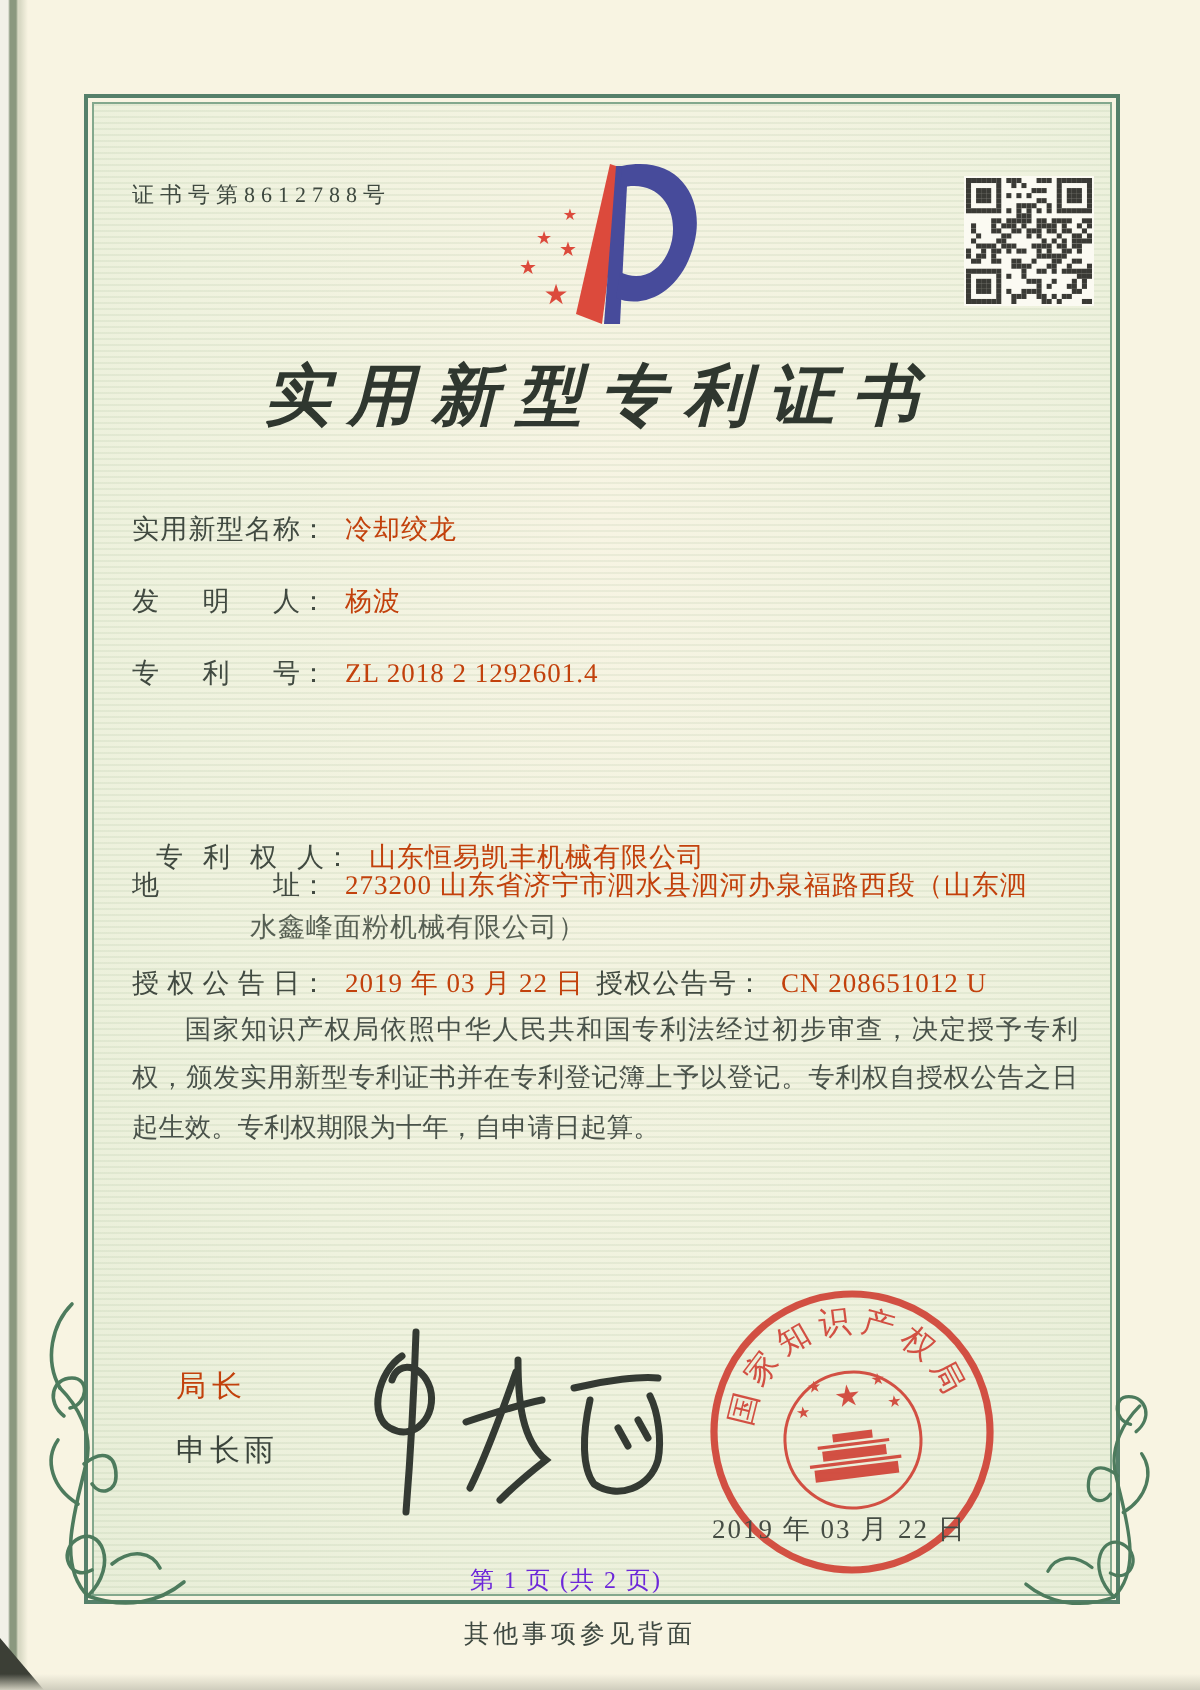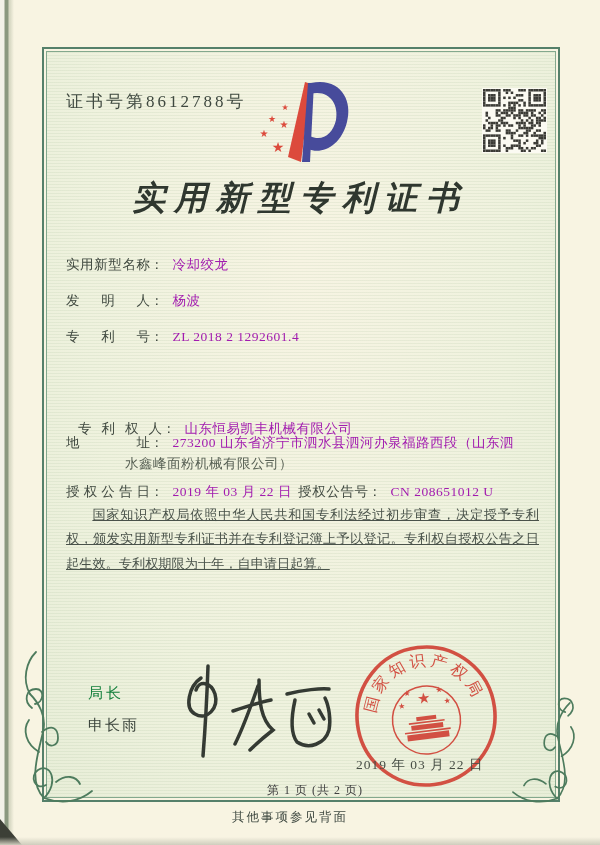--- a/index.html
+++ b/index.html
@@ -18,38 +18,38 @@
   
   .frame{position:absolute;left:42px;top:47px;width:514px;height:751px;
     border:2px solid #55806a;}
   .frame-inner{position:absolute;left:2px;top:2px;right:2px;bottom:2px;
     border:1px solid #83a88d;
     background:
       repeating-linear-gradient(180deg,rgba(120,155,110,0.10) 0 1px,transparent 1px 3px),
       radial-gradient(ellipse at 50% 28%,#f7f4e3 0%,#eff2de 60%,#e8eed8 100%);}
   .flourish{position:absolute;pointer-events:none;}
   
-  .cert-no{position:absolute;left:66px;top:90px;font-size:17px;letter-spacing:3px;color:#3e483f;text-align:center;}
+  .cert-no{position:absolute;left:66px;top:90px;font-size:11px;letter-spacing:3px;color:#3e483f;text-align:center;}
   .title{position:absolute;left:0;top:176px;width:100%;text-align:center;
     font-size:33px;letter-spacing:9px;font-weight:600;color:#2f372f;font-style:italic;}
   .row{position:absolute;left:66px;font-size:13.5px;color:#414a41;white-space:nowrap;}
   .row .lab{display:inline-block;width:84px;text-align:justify;text-align-last:justify;color:#414a41;}
   .row .colon{color:#414a41;}
-  .row .val{margin-left:9px;color:#a21caf;letter-spacing:0.5px;}
+  .row .val{margin-left:9px;color:#c2410c;letter-spacing:0.5px;}
   .addr-l2{position:absolute;left:59px;top:21px;color:#565f53;letter-spacing:0.5px;text-align:center;}
   .pair2{position:absolute;left:232px;top:0;}
   .body-text{position:absolute;left:66px;top:503px;width:473px;
-    font-size:13.2px;line-height:1.84;color:#49524a;text-align:justify;text-decoration:underline;}
+    font-size:13.2px;line-height:1.84;color:#49524a;text-align:justify;}
   .body-text p{margin:0;text-indent:2em;}
-  .signer-title{position:absolute;left:88px;top:684px;font-size:15px;letter-spacing:3px;color:#15803d;}
+  .signer-title{position:absolute;left:88px;top:684px;font-size:15px;letter-spacing:3px;color:#c2410c;}
   .signer-name{position:absolute;left:88px;top:716px;font-size:15px;letter-spacing:2px;color:#3b443c;}
   .signature{position:absolute;left:163px;top:656px;}
   .seal{position:absolute;left:350px;top:640px;transform:rotate(-7deg);}
   .seal-date{position:absolute;left:356px;top:756px;font-size:13.5px;letter-spacing:1px;color:#454d44;}
-  .page-info{position:absolute;left:0;top:782px;width:566px;text-align:center;font-size:12px;color:#404040;letter-spacing:1px;margin-left:32px;}
+  .page-info{position:absolute;left:0;top:782px;width:566px;text-align:center;font-size:12px;color:#6d28d9;letter-spacing:1px;}
   .back-note{position:absolute;left:232px;top:809px;font-size:12.5px;letter-spacing:2px;color:#3e4840;}
   .logo{position:absolute;left:247px;top:70px;}
   .qr{position:absolute;left:482px;top:88px;background:#fbfaf2;padding:1px;}
 </style>
 </head>
 <body>
 
 <div class="page">
 
   <div class="frame">

